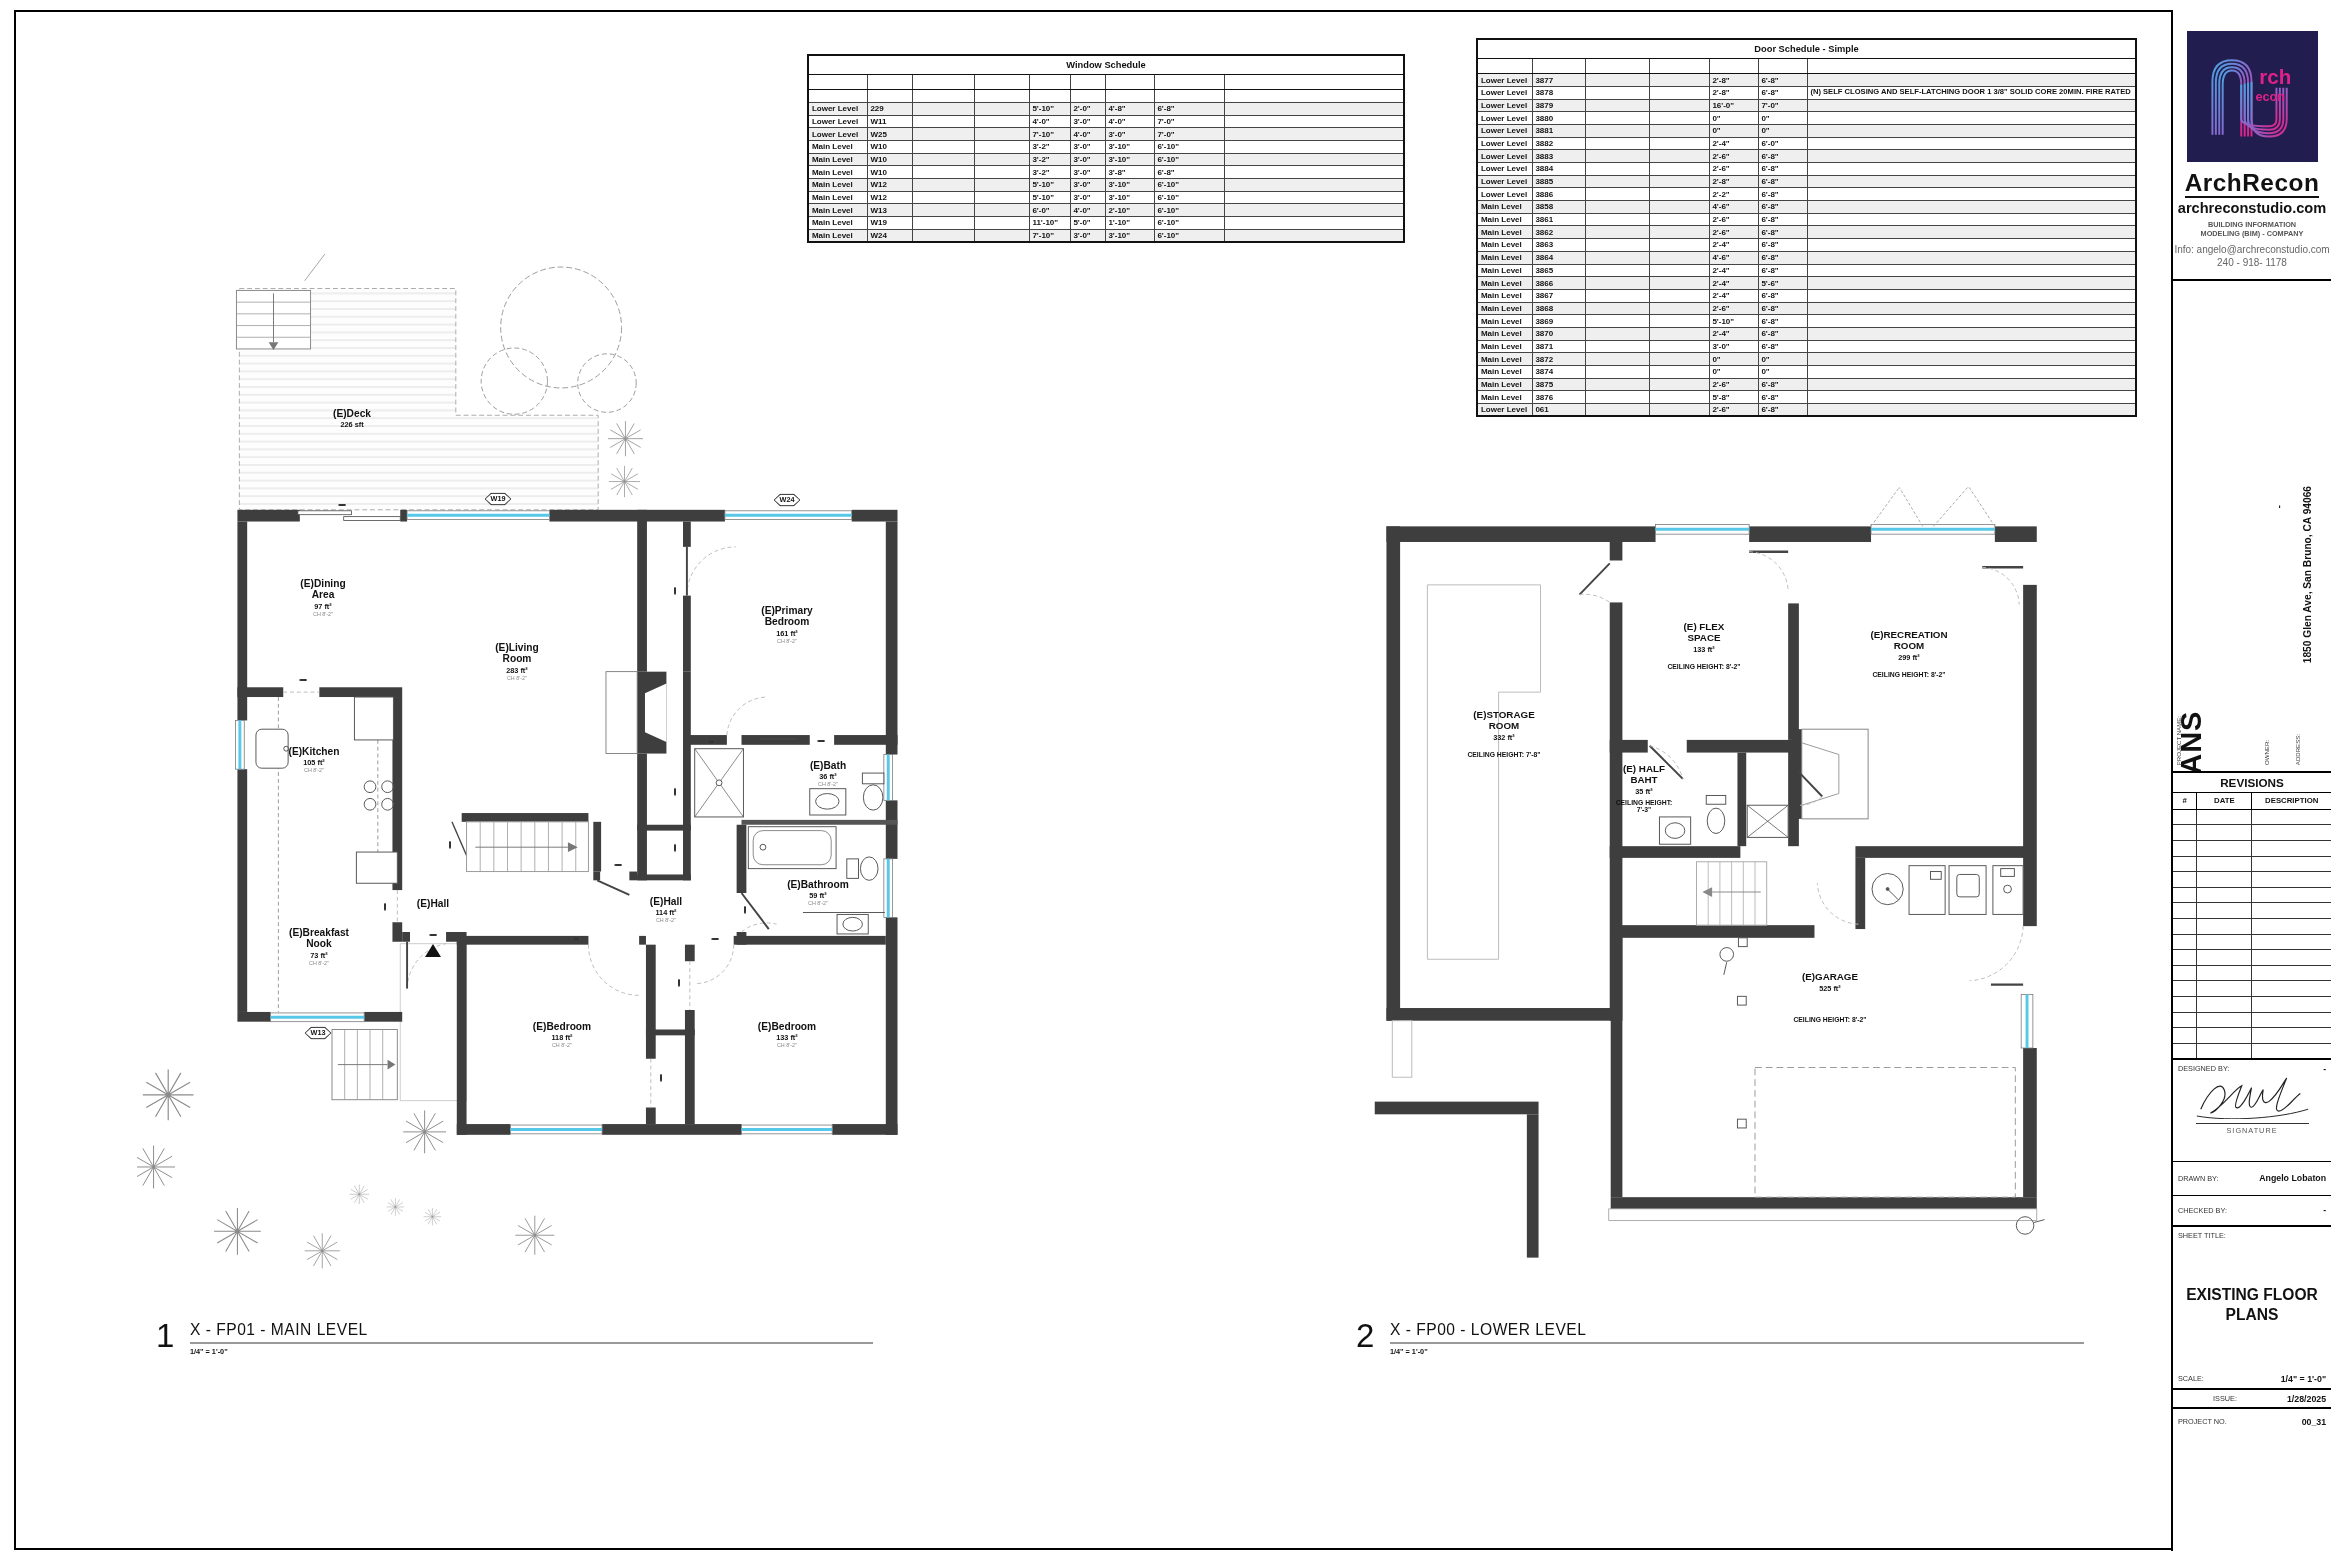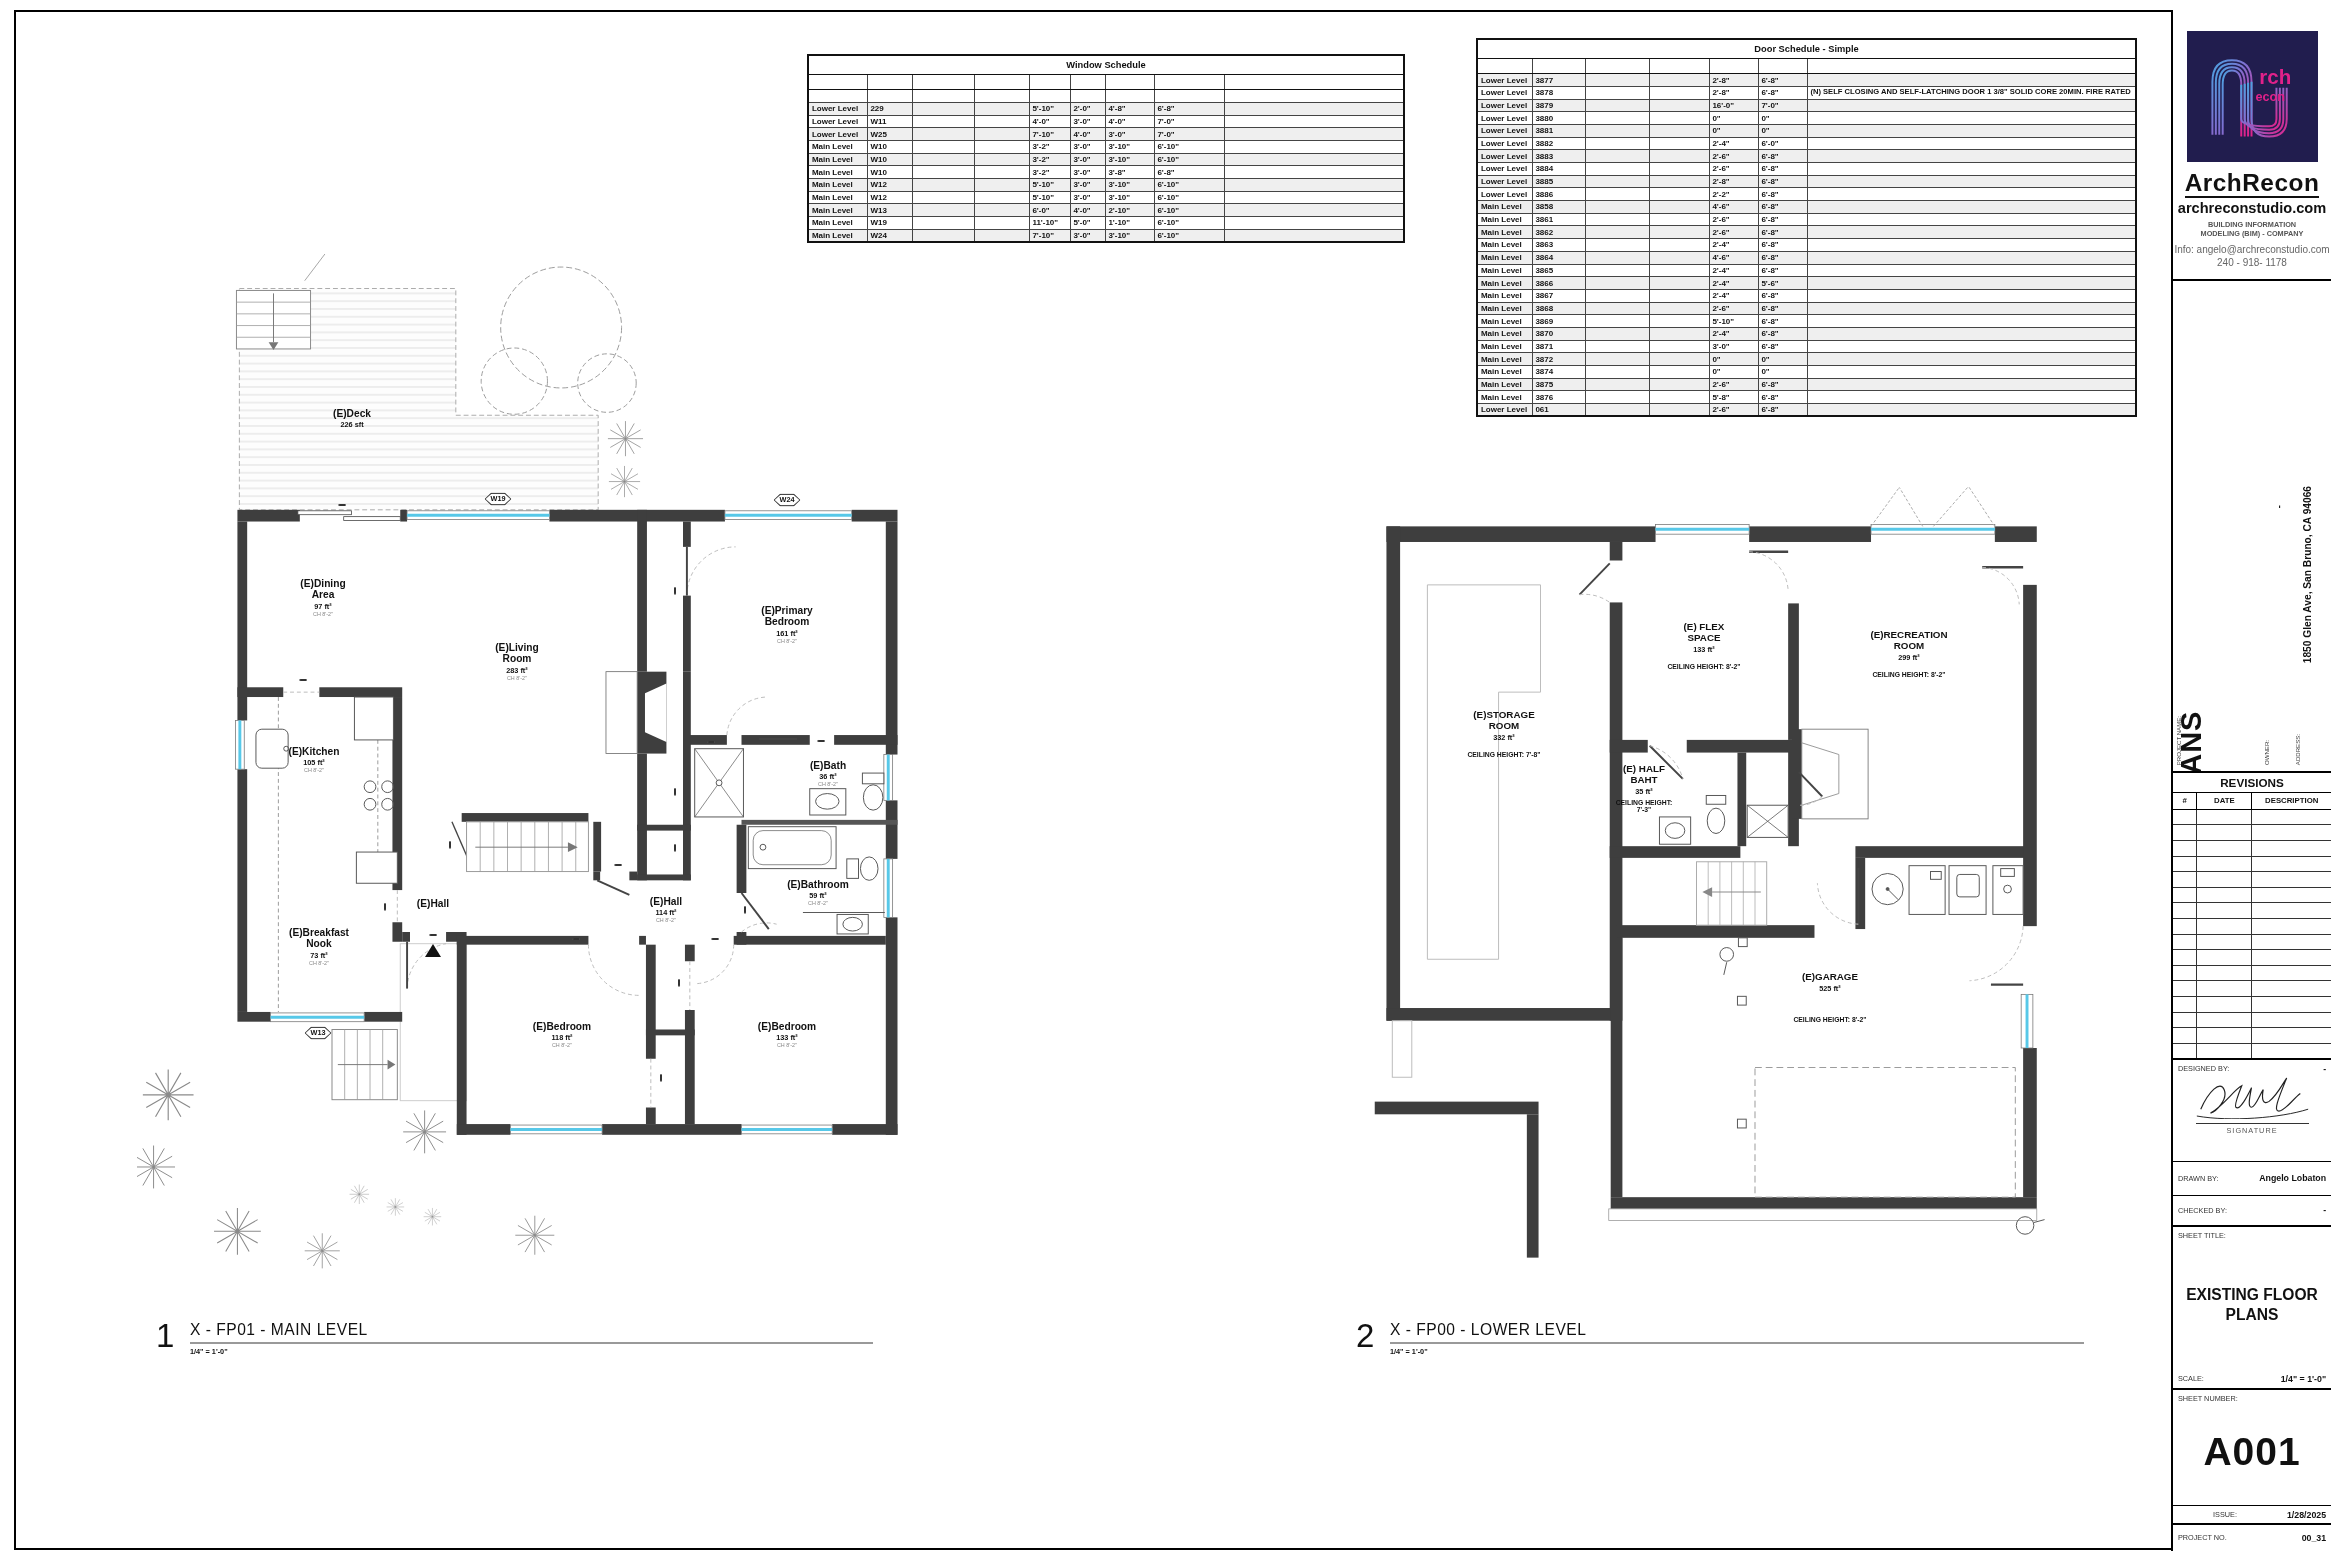--- a/index.html
+++ b/index.html
@@ -1225,26 +1225,20 @@
       <div class="tb-row" style="margin-top:3.9px;">
           <span class="tb-lab">SHEET TITLE:</span>
         </div>
       <div class="st-big">EXISTING FLOOR PLANS</div>
       <div class="tb-row st-scale">
         <span class="tb-lab">SCALE:</span>
         <span class="tb-val">1/4" = 1'-0"</span>
       </div>
     </div>
 
-    <div class="tb-sec tb-number" style="border-bottom-width:1px;">
-      <div class="tb-row" style="margin-top:3.9px;">
-          <span class="tb-lab">SHEET NUMBER:</span>
-        </div>
-      <div class="num-big">A001</div>
-    </div>
     <div class="tb-sec tb-issue tb-row">
       <span class="tb-lab">ISSUE:</span>
       <span class="tb-val">1/28/2025</span>
     </div>
     <div class="tb-sec tb-projno tb-row" style="border-bottom:none;">
       <span class="tb-lab">PROJECT NO.</span>
       <span class="tb-val">00_31</span>
     </div>
   </div>
 </div>

